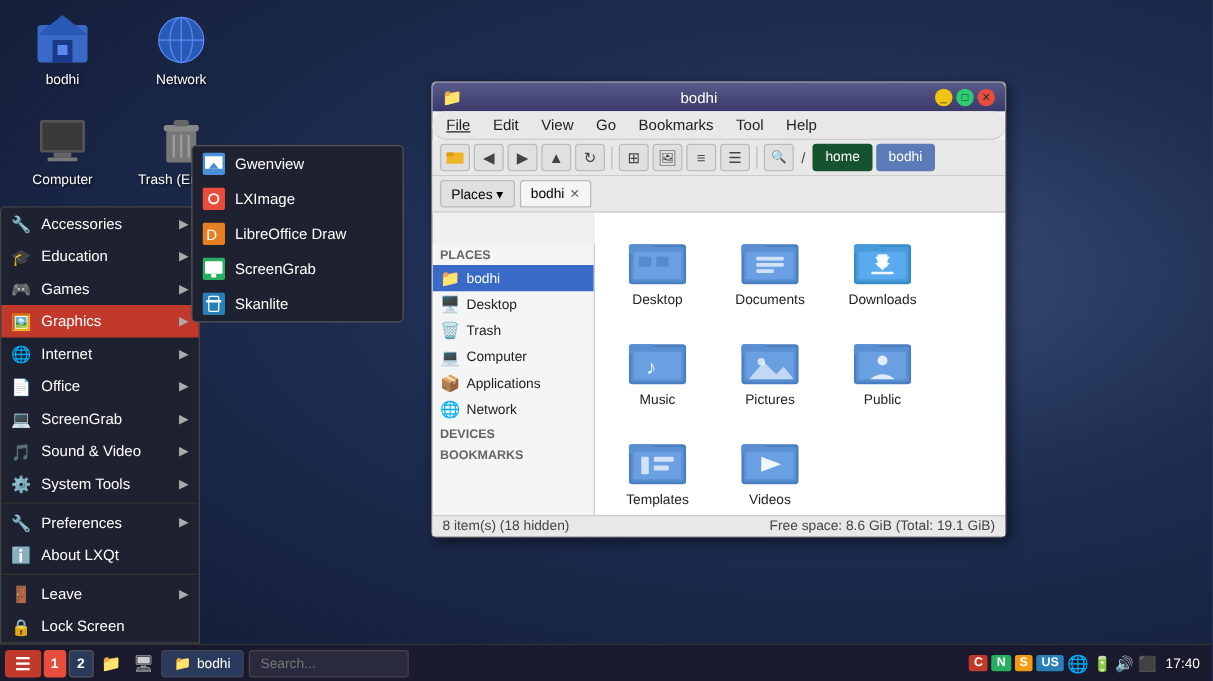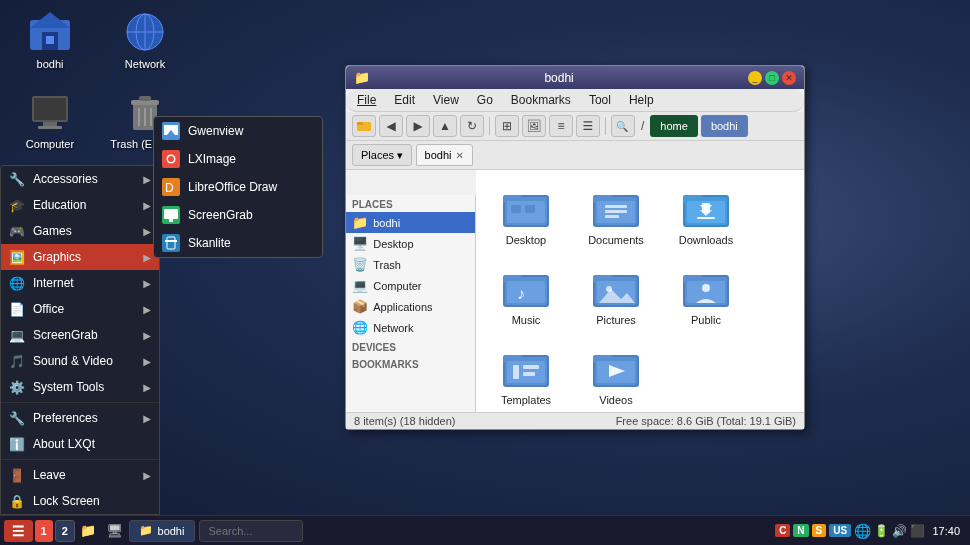--- a/index.html
+++ b/index.html
@@ -104,21 +104,21 @@
       font-size: 14px;
     }
     .search-box {
       background: #2a2a3e;
       border: 1px solid #444;
       border-radius: 3px;
       color: #aaa;
       padding: 2px 8px;
       font-size: 11px;
       height: 22px;
-      width: 104px;
+      width: 128px;
       outline: none;
     }
     .taskbar-window-btn {
       background: #2a3a5c;
       color: white;
       border: 1px solid #445;
       border-radius: 3px;
       padding: 2px 10px;
       font-size: 11px;
       cursor: pointer;

